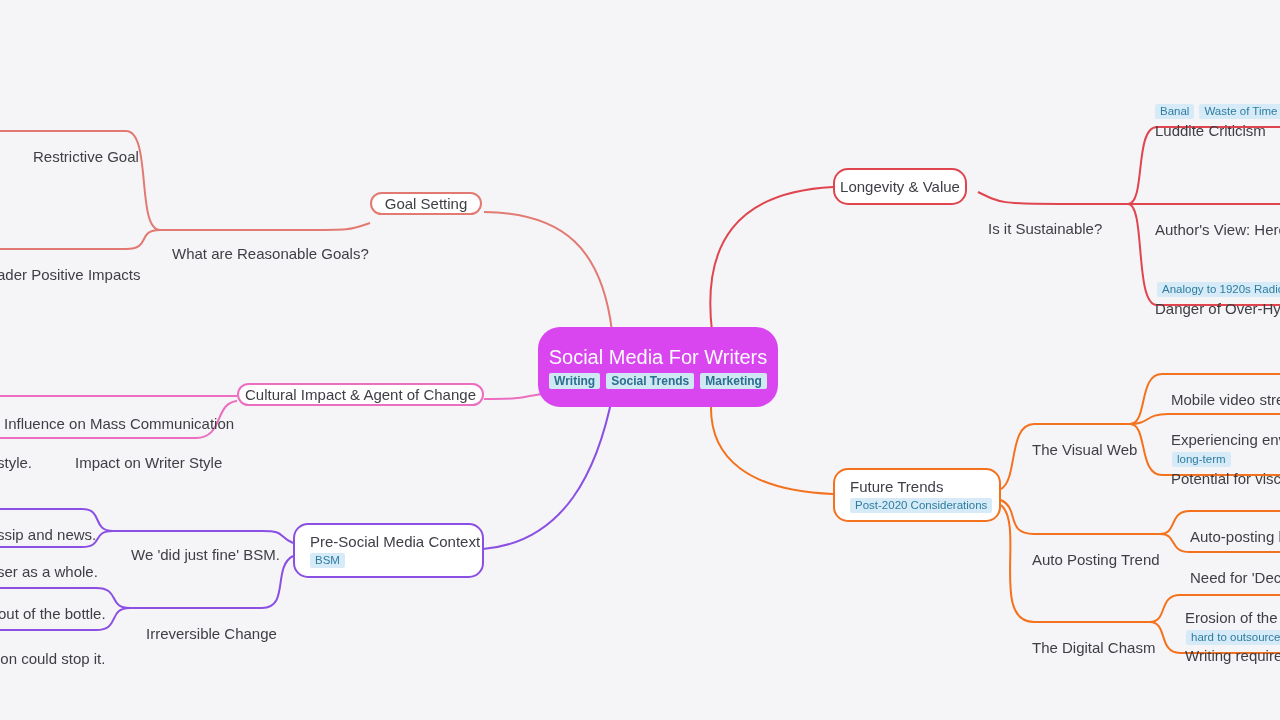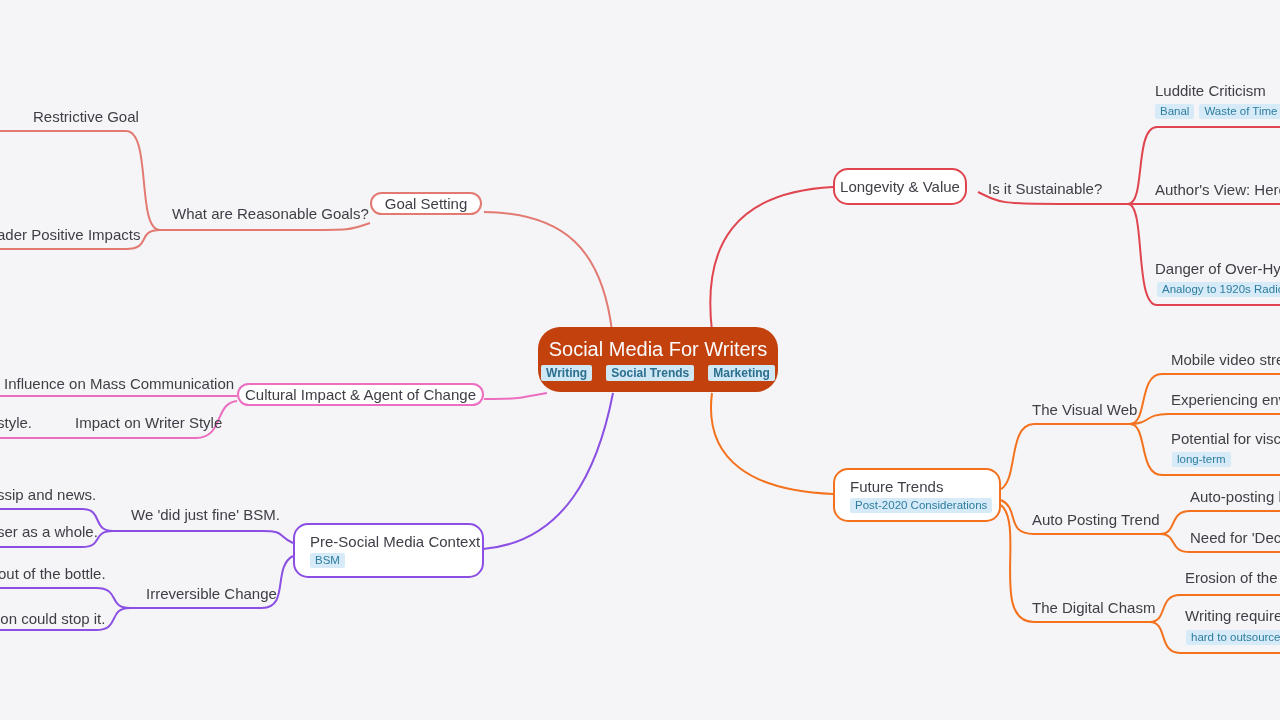--- a/index.html
+++ b/index.html
@@ -4,40 +4,40 @@
 <style>
   html,body{margin:0;padding:0}
   body{
     width:1280px;height:720px;overflow:hidden;position:relative;
     background:#f5f5f7;
     font-family:"Liberation Sans",sans-serif;
   }
   #links{position:absolute;left:0;top:0;width:1280px;height:720px}
   #links path{fill:none;stroke-width:2}
   .node-text{
-    position:absolute;font-size:15px;color:#3e3e46;white-space:nowrap;line-height:16px;
+    position:absolute;font-size:15px;color:#3e3e46;white-space:nowrap;line-height:16px;margin-top:40px;
   }
   .box{
     position:absolute;background:#ffffff;border:2px solid #999;border-radius:15px;
     box-sizing:border-box;display:flex;flex-direction:column;justify-content:center;
     padding:0 15px;gap:3px;
   }
   .box .bl{font-size:15px;color:#3e3e46;white-space:nowrap}
   .tag{
     display:inline-block;background:#d6ebf7;color:#2e7da0;
     font-size:11.5px;line-height:15px;padding:0 5px;border-radius:2px;white-space:nowrap;
   }
   .tagrow{position:absolute;display:flex;gap:5px}
   .root-box{
-    position:absolute;left:538px;top:327px;width:240px;height:65px;
-    background:#c2410c;border-radius:22px;box-sizing:border-box;
+    position:absolute;left:538px;top:327px;width:240px;height:80px;
+    background:#d946ef;border-radius:22px;box-sizing:border-box;
     display:flex;flex-direction:column;align-items:center;justify-content:center;gap:4px;
   }
   .root-title{font-size:20px;color:#fbfbfd;white-space:nowrap}
-  .root-tags{display:flex;gap:14px}
+  .root-tags{display:flex;gap:6px}
   .root-tags .tag{background:#cfe8f4;color:#2c6f8e;font-weight:700;font-size:12px;line-height:16px}
   .b-salmon{border-color:#e27a72}
   .b-red{border-color:#e0454f}
   .b-pink{border-color:#ec6ec0}
   .b-purple{border-color:#8b4fe3}
   .b-orange{border-color:#f4711d}
 </style>
 </head>
 <body>
 

